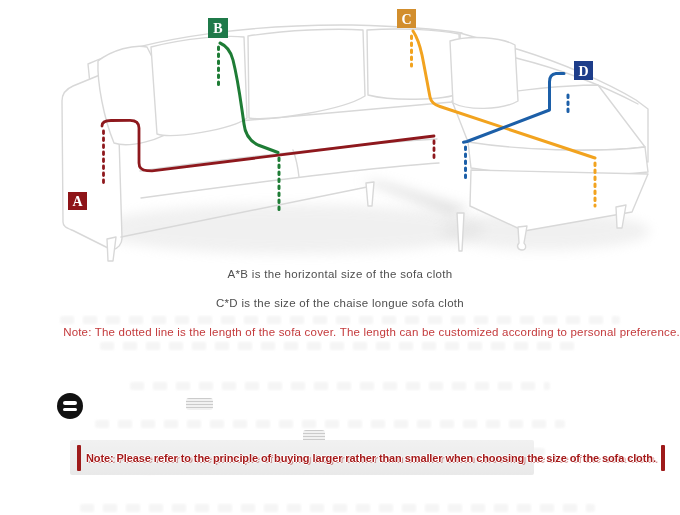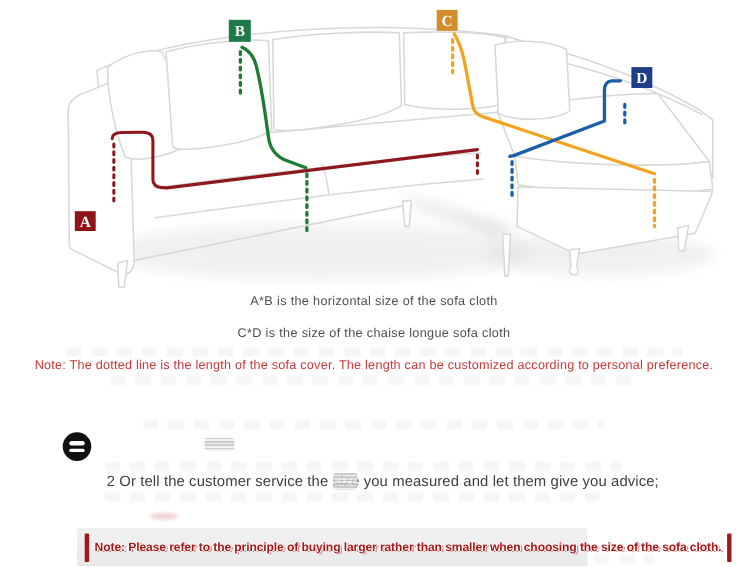--- a/index.html
+++ b/index.html
@@ -2,37 +2,37 @@
 <html><head>
 <meta charset="utf-8">
 <style>
   html,body{margin:0;padding:0;background:#fff;}
   .stage{position:relative;width:680px;height:515px;background:#fff;overflow:hidden;
          font-family:"Liberation Sans",sans-serif;}
   .stage svg{position:absolute;left:0;top:0;}
 
   .caption{position:absolute;left:0;width:680px;text-align:center;
            font-size:11.5px;color:#4f4f4f;letter-spacing:.3px;}
-  .note-red{position:absolute;left:0;width:680px;text-align:center;
+  .note-red{position:absolute;left:0;width:680px;text-align:right;
             font-size:11.5px;color:#c43a3c;letter-spacing:.2px;}
 
   .bullet-icon{position:absolute;width:26px;height:26px;border-radius:50%;background:#111;
                display:flex;flex-direction:column;justify-content:center;align-items:center;gap:3px;}
   .bullet-icon .bar{display:block;width:14px;height:3.5px;background:#fff;border-radius:2px;}
 
   .item{position:absolute;font-size:13.5px;color:#3e3e3e;letter-spacing:.1px;white-space:nowrap;}
 
   .smudge{position:absolute;background:repeating-linear-gradient(180deg,#c2c2c2 0 1.5px,#efefef 1.5px 3px);
           border-radius:3px;filter:blur(.6px);opacity:.85;}
   .red-smudge{position:absolute;background:#c05050;opacity:.22;filter:blur(1.6px);border-radius:50%;}
 
   .ghost{position:absolute;height:8px;opacity:.09;filter:blur(1px);border-radius:2px;
          background:repeating-linear-gradient(90deg,#9a9a9a 0 14px,transparent 14px 23px);}
 
-  .footer-band{position:absolute;left:70px;top:480px;width:464px;height:35px;
+  .footer-band{position:absolute;left:70px;top:440px;width:464px;height:35px;
                background:linear-gradient(180deg,#f1f1f1,#e9e9e9);border-radius:2px;
                display:flex;align-items:center;}
   .footer-band .vbar{flex:0 0 auto;width:4px;height:26px;background:#9e1a1a;border-radius:1px;}
   .footer-band .vbar.left{margin-left:7px;}
   .footer-band .vbar.right{margin-right:7px;}
   .footer-text{flex:1;text-align:center;font-size:11px;font-weight:700;color:#a51a1a;
                letter-spacing:-.1px;padding:0 5px;white-space:nowrap;
                text-shadow:-1px 0 0 #fff,1px 0 0 #fff,0 -1px 0 #fff,0 1px 0 #fff,2px 1px 0 rgba(165,26,26,.45);}
 </style>
 </head>
@@ -128,21 +128,20 @@
   <div class="ghost" style="left:80px;top:504px;width:515px;"></div>
 
   <div class="caption" style="top:268px">A*B is the horizontal size of the sofa cloth</div>
   <div class="caption" style="top:297px">C*D is the size of the chaise longue sofa cloth</div>
   <div class="note-red" style="top:326px">Note: The dotted line is the length of the sofa cover. The length can be customized according to personal preference.</div>
 
   <div class="bullet-icon" style="left:57px;top:393px;">
     <span class="bar"></span>
     <span class="bar"></span>
   </div>
-  <div class="item" style="left:97px;top:430px">2 Or tell the customer service the size you measured and let them give you advice;</div>
 
   <div class="smudge" style="left:186px;top:398px;width:27px;height:12px;"></div>
   <div class="smudge" style="left:303px;top:430px;width:22px;height:15px;"></div>
   <div class="red-smudge" style="left:136px;top:466px;width:26px;height:7px;"></div>
 
   <div class="footer-band">
     <span class="vbar left"></span>
     <span class="footer-text">Note: Please refer to the principle of buying larger rather than smaller when choosing the size of the sofa cloth.</span>
     <span class="vbar right"></span>
   </div>

